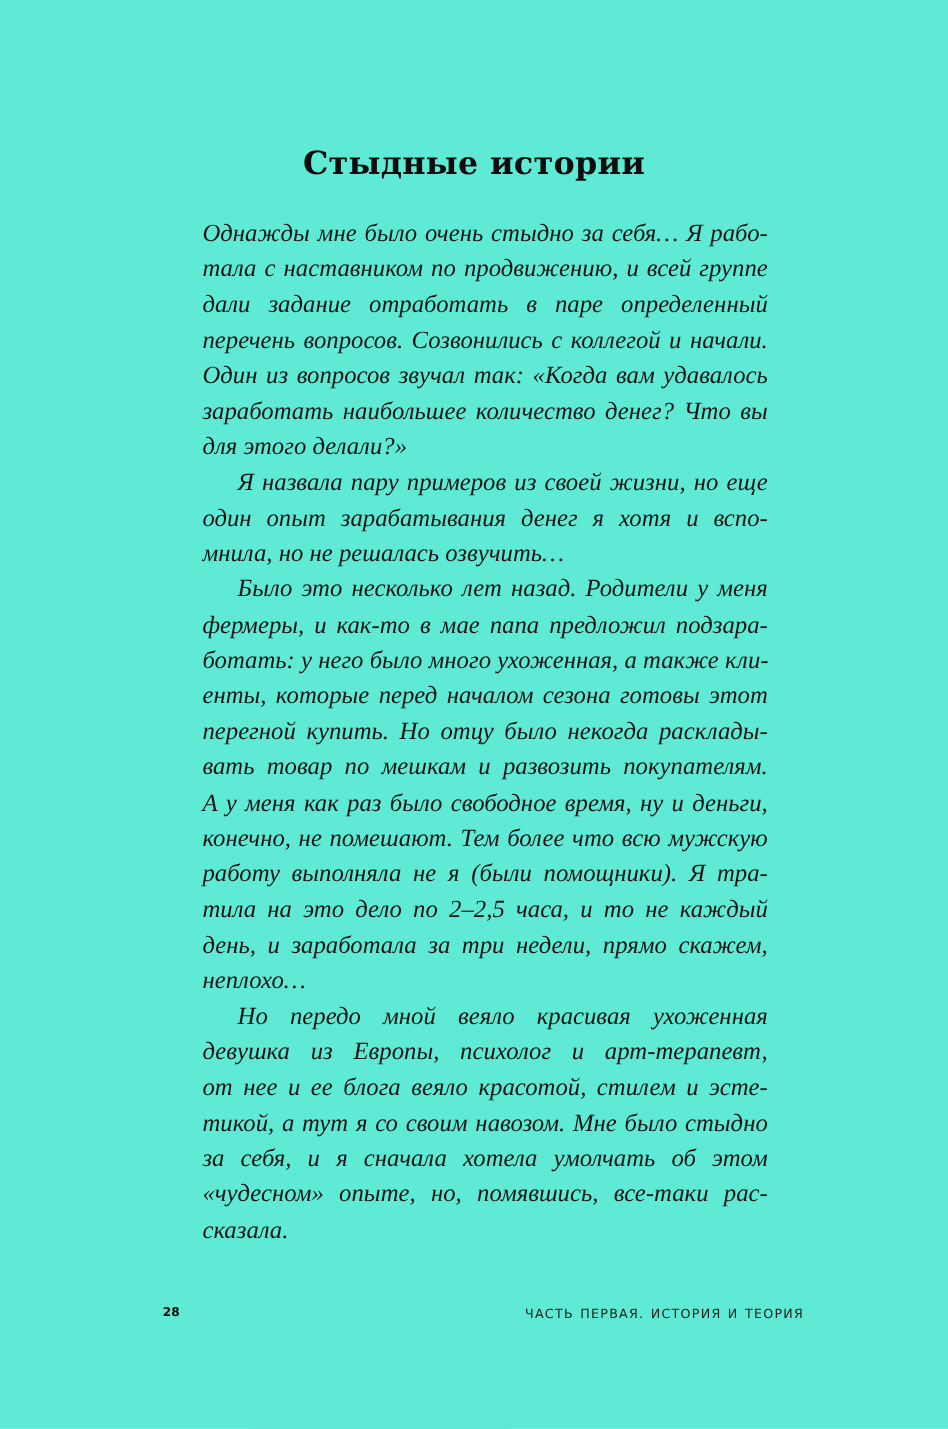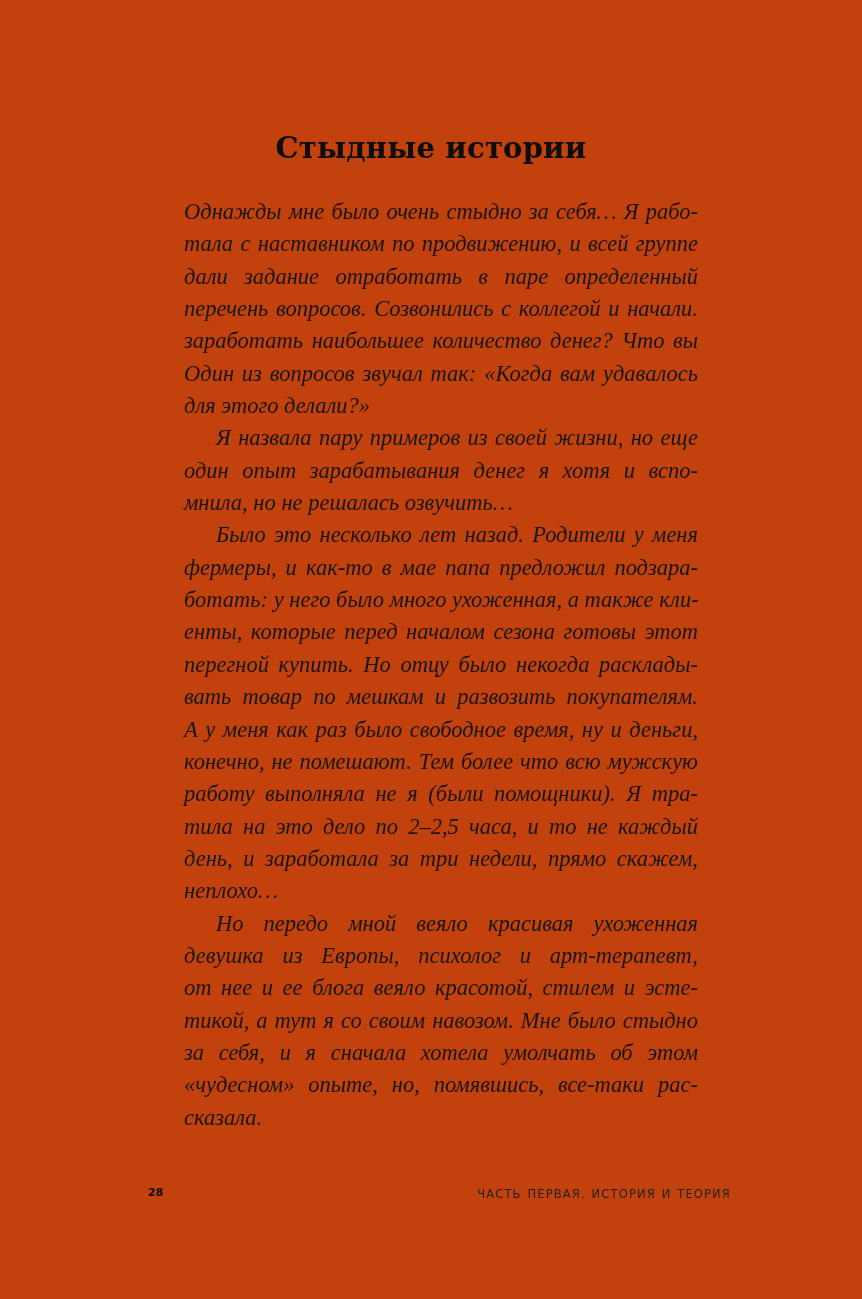--- a/index.html
+++ b/index.html
@@ -12,21 +12,21 @@
       height: 1299px;
       position: relative;
       overflow: hidden;
       color: #111111;
     }
     .page {
       position: absolute;
       left: 0; top: 0;
       width: 862px;
       height: 1299px;
-      background: #c2410c;
+      background: #5eead4;
     }
     .title {
       position: absolute;
       left: 0;
       width: 862px;
       top: 126px;
       text-align: center;
       font-family: "DejaVu Serif", "Liberation Serif", serif;
       font-weight: bold;
       font-size: 29px;
@@ -90,22 +90,22 @@
 <body>
 
 <div class="page">
   <h1 class="title">Стыдные истории</h1>
 
   <div class="body-text" id="body-text">
       <span class="line">Однажды мне было очень стыдно за себя… Я рабо-</span>
       <span class="line">тала с наставником по продвижению, и всей группе</span>
       <span class="line">дали задание отработать в паре определенный</span>
       <span class="line">перечень вопросов. Созвонились с коллегой и начали.</span>
+      <span class="line">Один из вопросов звучал так: «Когда вам удавалось</span>
       <span class="line">заработать наибольшее количество денег? Что вы</span>
-      <span class="line">Один из вопросов звучал так: «Когда вам удавалось</span>
       <span class="line last">для этого делали?»</span>
       <span class="line indent">Я назвала пару примеров из своей жизни, но еще</span>
       <span class="line">один опыт зарабатывания денег я хотя и вспо-</span>
       <span class="line last">мнила, но не решалась озвучить…</span>
       <span class="line indent">Было это несколько лет назад. Родители у меня</span>
       <span class="line">фермеры, и как-то в мае папа предложил подзара-</span>
       <span class="line">ботать: у него было много ухоженная, а также кли-</span>
       <span class="line">енты, которые перед началом сезона готовы этот</span>
       <span class="line">перегной купить. Но отцу было некогда расклады-</span>
       <span class="line">вать товар по мешкам и развозить покупателям.</span>

